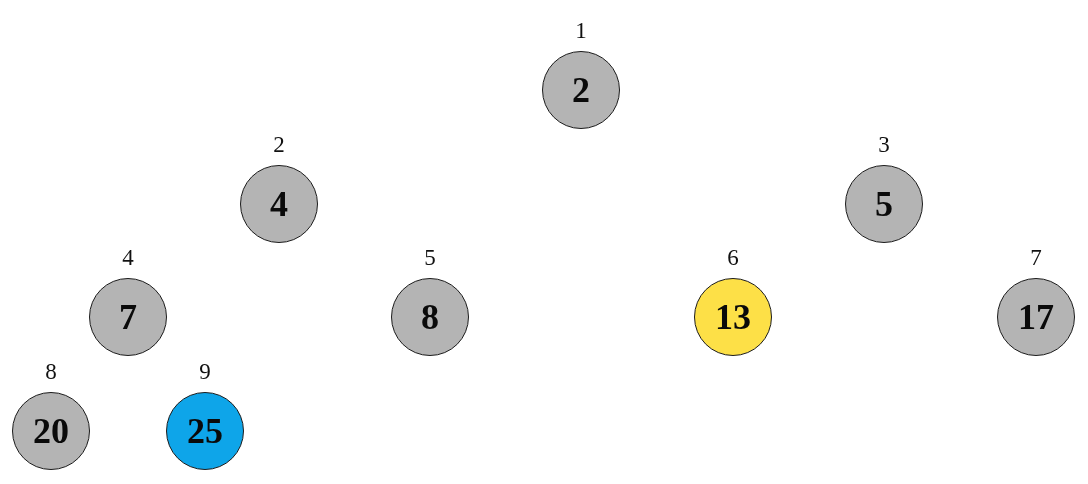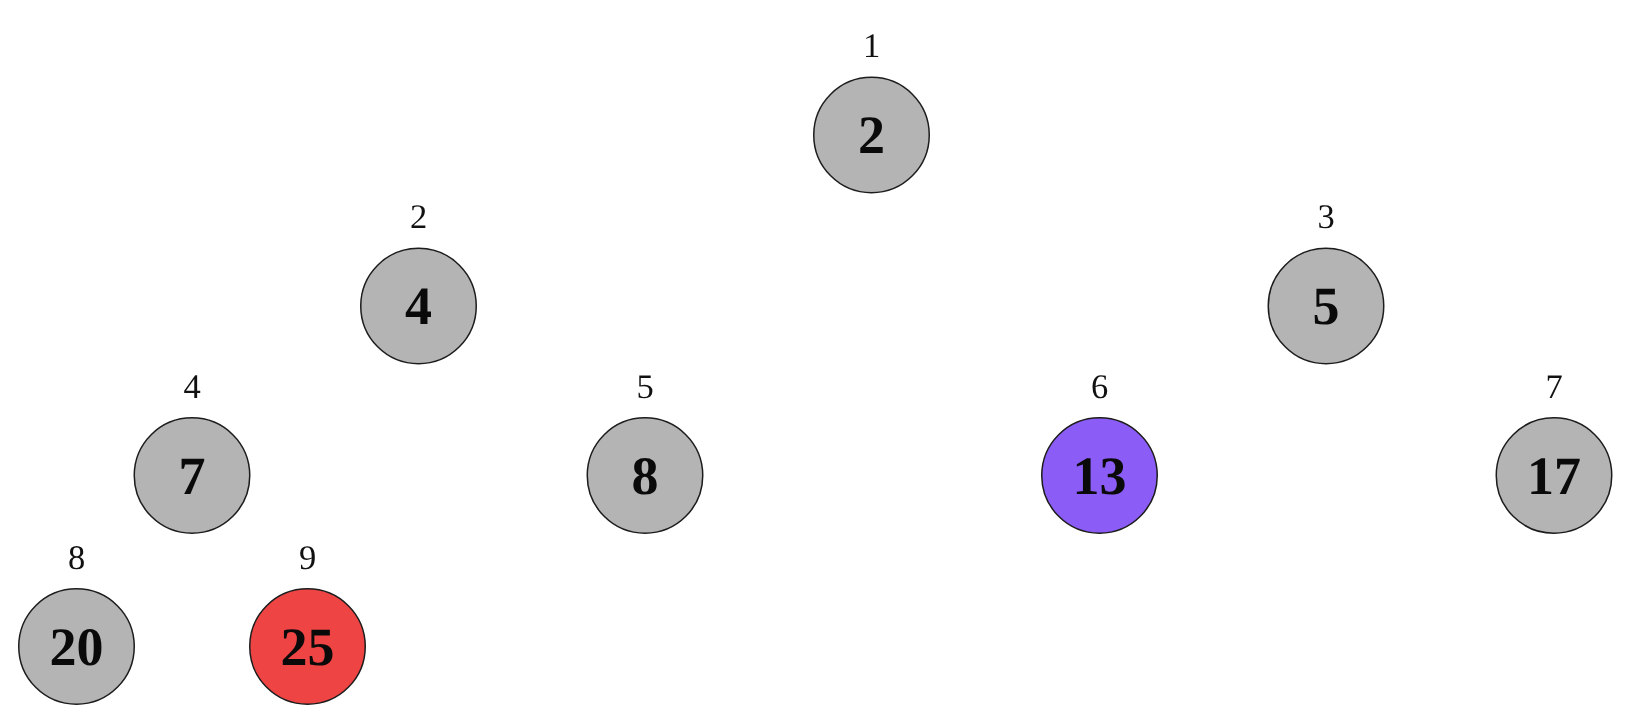--- a/index.html
+++ b/index.html
@@ -77,35 +77,35 @@
       </div>
     </div>
     <div class="heap-node" style="left: 430px; top: 301px;">
       <div class="node-index">5</div>
       <div class="node-circle" style="width: 78px; height: 78px; background: rgb(180, 180, 180); border-color: rgb(28, 28, 28);">
         <span class="node-value">8</span>
       </div>
     </div>
     <div class="heap-node" style="left: 733px; top: 301px;">
       <div class="node-index">6</div>
-      <div class="node-circle" style="width: 78px; height: 78px; background: #8b5cf6; border-color: rgb(28, 28, 28); text-align: right;">
+      <div class="node-circle" style="width: 78px; height: 78px; background: #fde047; border-color: rgb(28, 28, 28); text-align: right;">
         <span class="node-value">13</span>
       </div>
     </div>
     <div class="heap-node" style="left: 1036px; top: 301px;">
       <div class="node-index">7</div>
       <div class="node-circle" style="width: 78px; height: 78px; background: rgb(180, 180, 180); border-color: rgb(28, 28, 28); justify-content: center;">
         <span class="node-value">17</span>
       </div>
     </div>
     <div class="heap-node" style="left: 51px; top: 415px;">
       <div class="node-index">8</div>
       <div class="node-circle" style="width: 78px; height: 78px; background: rgb(180, 180, 180); border-color: rgb(28, 28, 28); justify-content: center;">
         <span class="node-value">20</span>
       </div>
     </div>
     <div class="heap-node" style="left: 205px; top: 415px;">
       <div class="node-index">9</div>
-      <div class="node-circle" style="width: 78px; height: 78px; background: #ef4444; border-color: rgb(28, 28, 28);">
+      <div class="node-circle" style="width: 78px; height: 78px; background: #0ea5e9; border-color: rgb(28, 28, 28);">
         <span class="node-value">25</span>
       </div>
     </div>
   </div>
 
 </body></html>

